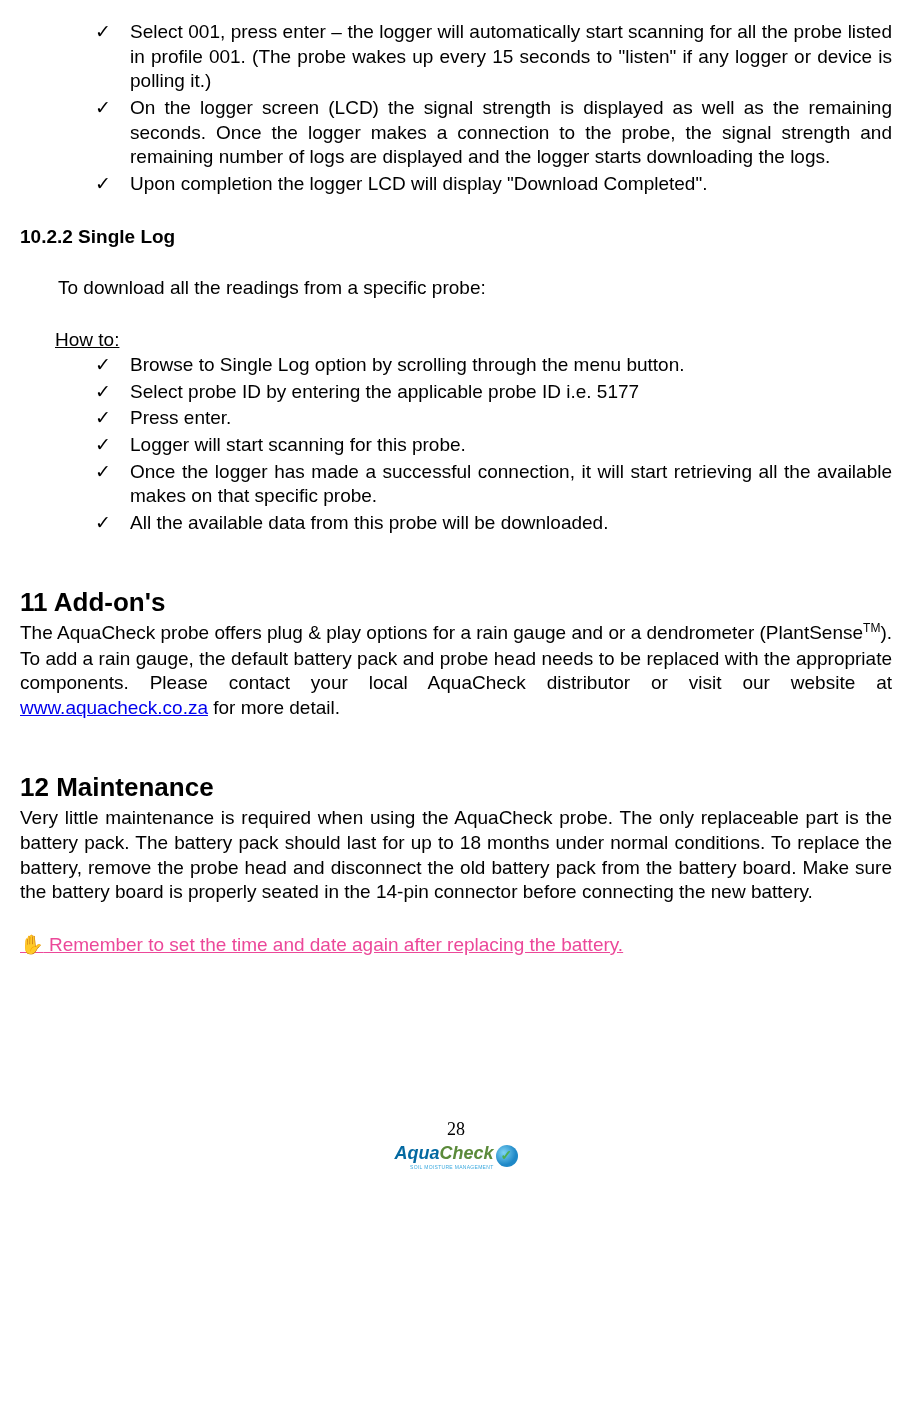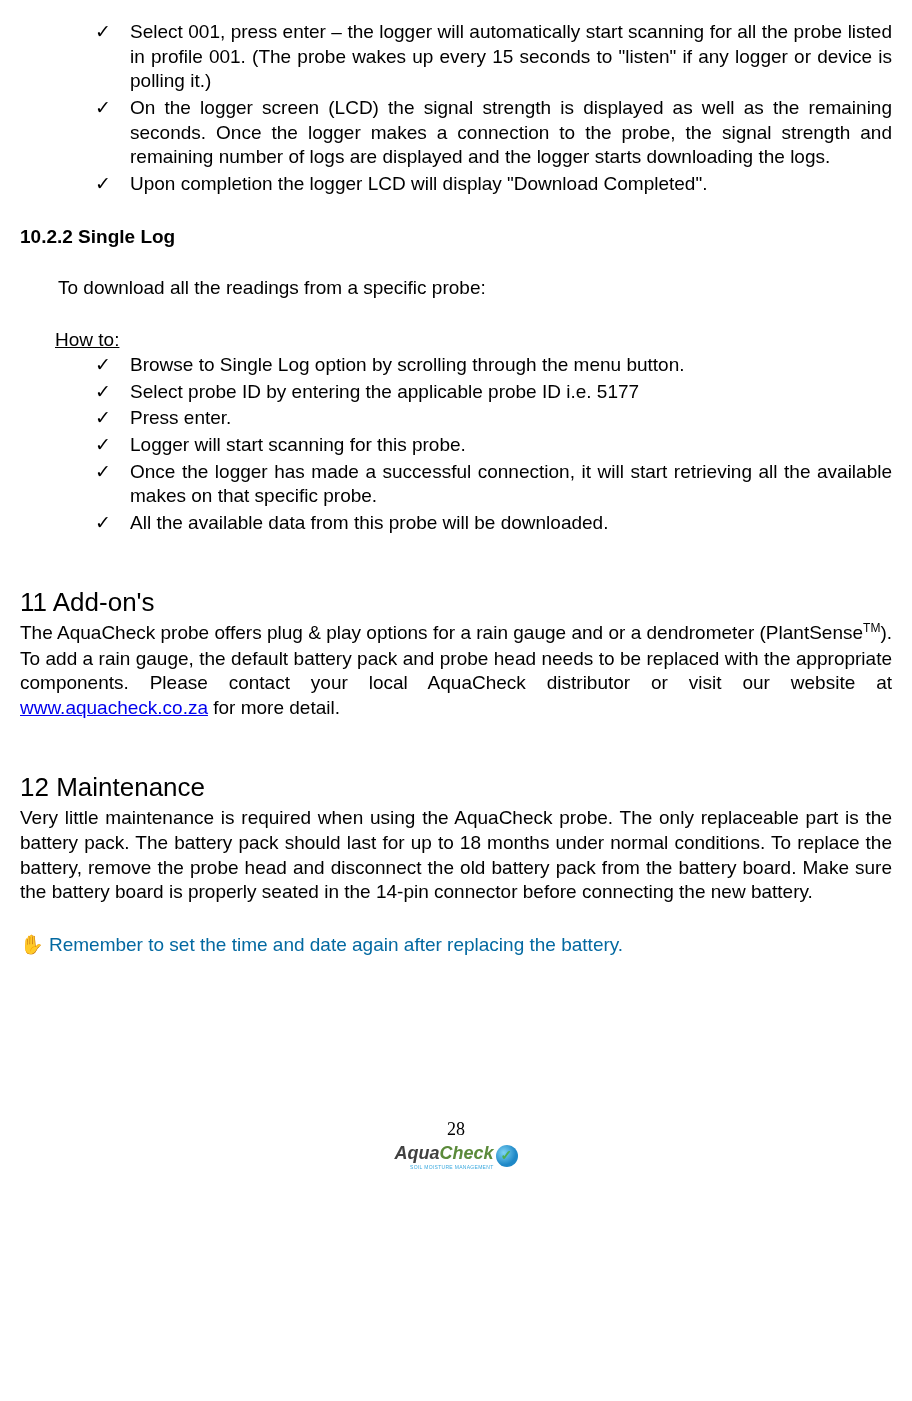--- a/index.html
+++ b/index.html
@@ -39,39 +39,40 @@
       margin-bottom: 28px;
       margin-left: 38px;
     }
     .howto-label {
       text-decoration: underline;
       margin-left: 35px;
       margin-bottom: 0;
     }
     .section-heading {
       font-size: 26px;
-      font-weight: normal;
+      font-weight: bold;
       margin-top: 50px;
       margin-bottom: 2px;
     }
     .body-text {
       text-align: justify;
       margin-top: 0;
     }
     .sup {
       font-size: 12px;
       vertical-align: super;
     }
     a.link {
       color: #0000EE;
       text-decoration: underline;
     }
     .warning {
-      color: #0369a1;
+      color: #ec4899;
       margin-top: 28px;
+      text-decoration: underline;
     }
     .footer {
       text-align: center;
       margin-top: 160px;
     }
     .page-number {
       font-size: 18px;
       font-family: Liberation Serif, serif;
       margin-bottom: 0;
     }
@@ -79,21 +80,21 @@
       display: inline-flex;
       align-items: center;
       gap: 2px;
     }
     .logo-text {
       font-family: Arial, sans-serif;
       font-size: 18px;
       font-style: italic;
       font-weight: bold;
     }
-    .logo-aqua { color: #404040; }
+    .logo-aqua { color: #0369a1; }
     .logo-check { color: #5B8A3A; }
     .logo-icon {
       width: 22px;
       height: 22px;
       border-radius: 50%;
       background: radial-gradient(circle at 35% 35%, #7FD4F5, #1E88C7 60%);
       position: relative;
     }
     .logo-icon::after {
       content: "✓";

